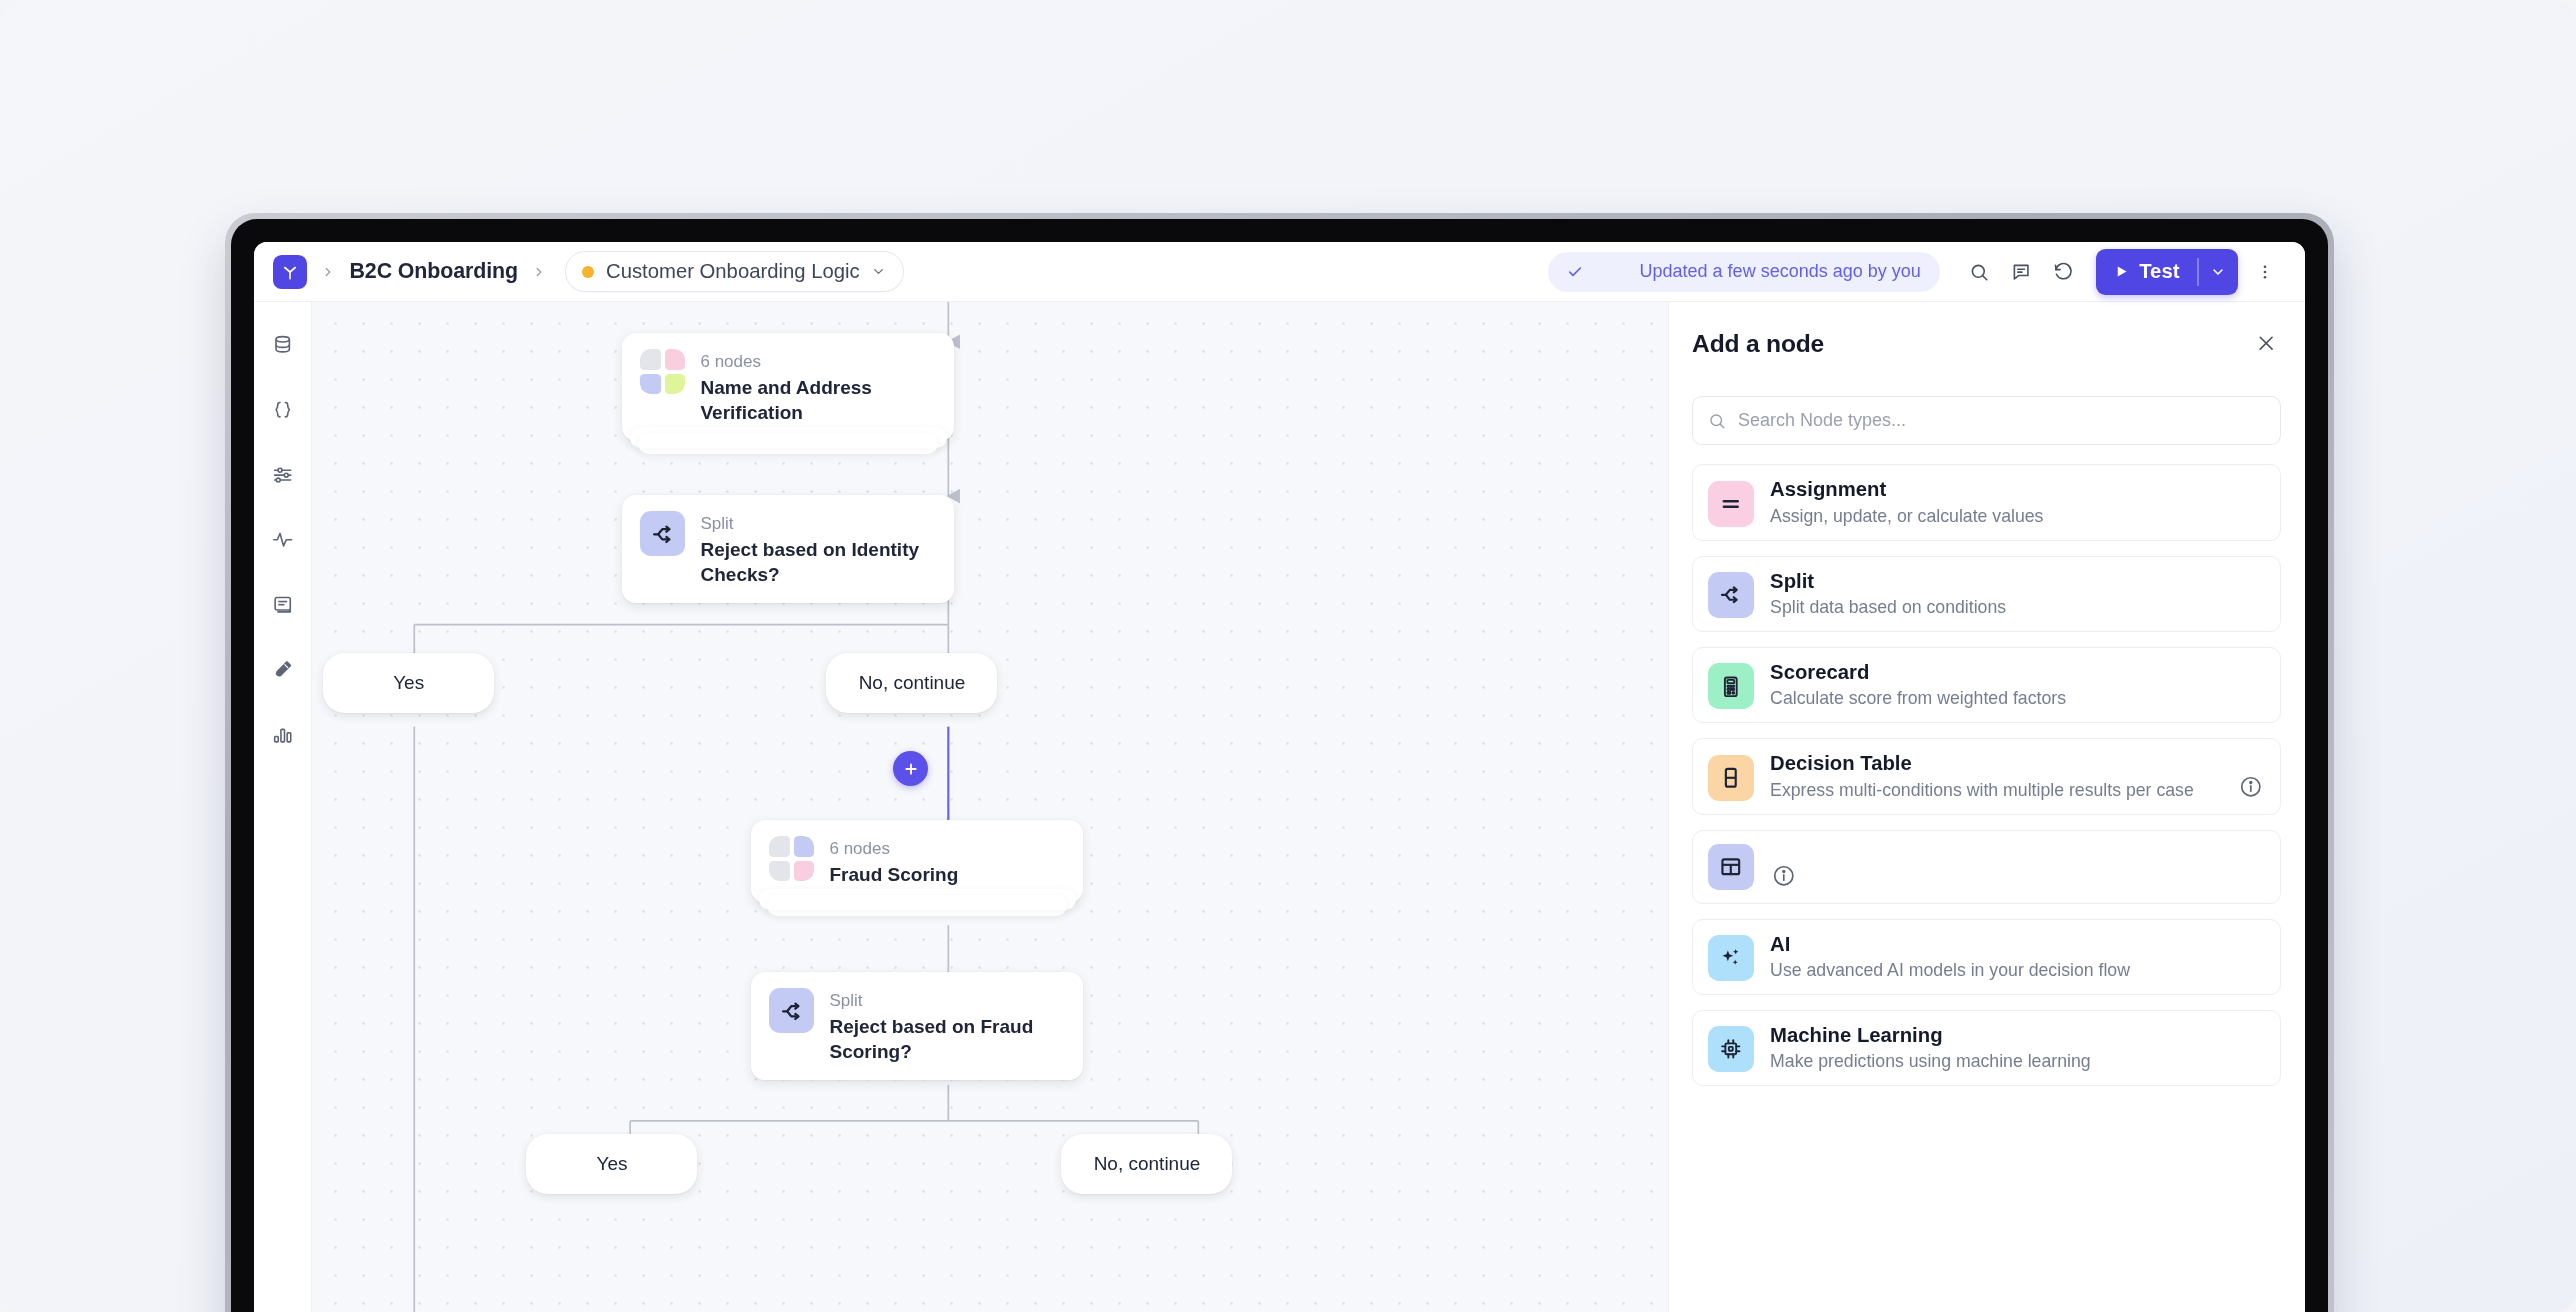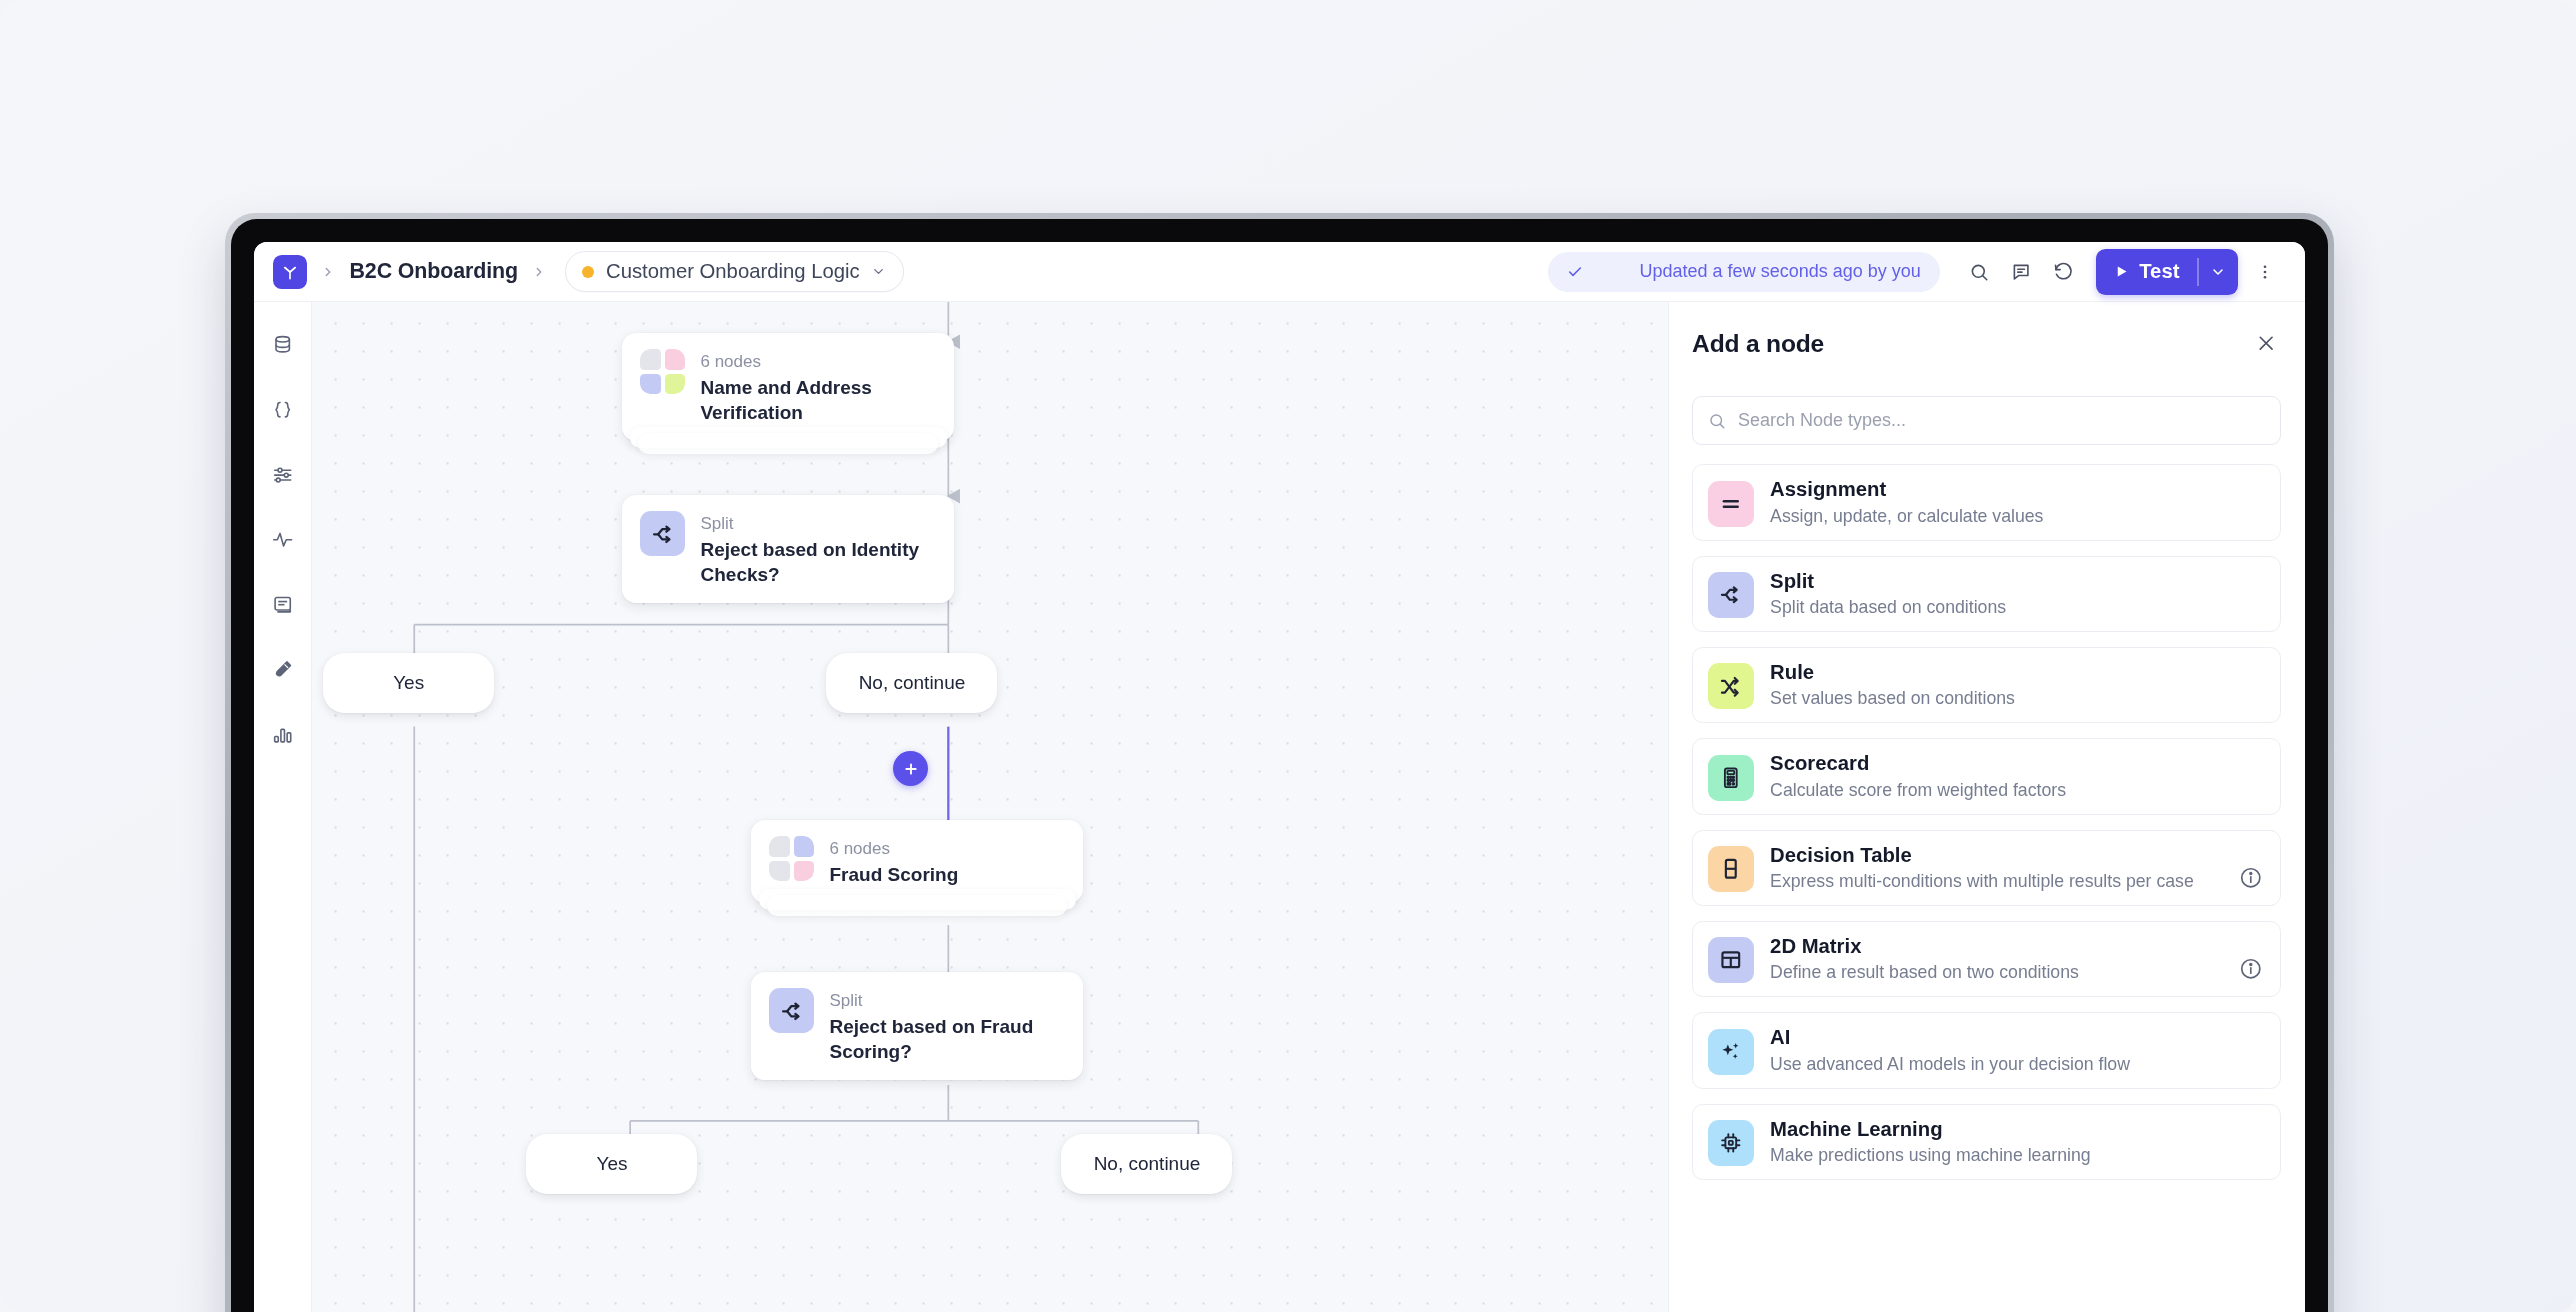--- a/index.html
+++ b/index.html
@@ -552,34 +552,20 @@
                 <path d="M7 12l4 5h6"></path>
                     <polyline points="15 14.5 18 17 15 19.5"></polyline>
                   </svg>
             </div>
             <div class="card-text">
               <span class="card-title">Split</span>
               <span class="card-desc">Split data based on conditions</span>
             </div>
           </div>
 
-          <div class="node-card">
-            <div class="card-icon" style="background:#e2f68f">
-              <svg width="23.6" height="23.6" viewBox="0 0 24 24" fill="none" stroke="#1f2435" stroke-width="2.2" stroke-linecap="round" stroke-linejoin="round">
-                <path d="M3 6h3l9 12h3"></path>
-                    <polyline points="16 15 19 18 16 21"></polyline>
-                <path d="M3 18h3l9-12h3"></path>
-                    <polyline points="16 3 19 6 16 9"></polyline>
-                  </svg>
-            </div>
-            <div class="card-text">
-              <span class="card-title">Rule</span>
-              <span class="card-desc">Set values based on conditions</span>
-            </div>
-          </div>
 
           <div class="node-card">
             <div class="card-icon" style="background:#9df0c6">
               <svg width="23.6" height="23.6" viewBox="0 0 24 24" fill="none" stroke="#1f2435" stroke-width="1.9" stroke-linejoin="round">
                 <rect x="6" y="2.5" width="12" height="19" rx="2"></rect>
                     <rect x="8.5" y="5" width="7" height="3.2" rx=".6"></rect>
                 <circle cx="9.4" cy="11.5" r=".9" fill="#1f2435"></circle>
                     <circle cx="12" cy="11.5" r=".9" fill="#1f2435"></circle>
                     <circle cx="14.6" cy="11.5" r=".9" fill="#1f2435"></circle>
                 <circle cx="9.4" cy="14.6" r=".9" fill="#1f2435"></circle>
@@ -616,24 +602,20 @@
           </div>
 
           <div class="node-card">
             <div class="card-icon" style="background:#c3cbf5">
               <svg width="23.6" height="23.6" viewBox="0 0 24 24" fill="none" stroke="#1f2435" stroke-width="2.2" stroke-linejoin="round">
                 <rect x="3.5" y="4.5" width="17" height="15" rx="1.8"></rect>
                     <line x1="3.5" y1="10" x2="20.5" y2="10"></line>
                     <line x1="12" y1="10" x2="12" y2="19.5"></line>
                   </svg>
             </div>
-            <div class="card-text">
-              <span class="card-title">2D Matrix</span>
-              <span class="card-desc">Define a result based on two conditions</span>
-            </div>
             <span class="info-icon">
               <svg width="23.6" height="23.6" viewBox="0 0 24 24" fill="none" stroke="#5d6478" stroke-width="1.7" stroke-linecap="round">
                     <circle cx="12" cy="12" r="9.2"></circle>
                     <line x1="12" y1="11" x2="12" y2="16.5"></line>
                     <circle cx="12" cy="7.6" r=".9" fill="#5d6478"></circle>
                   </svg>
             </span>
           </div>
 
           <div class="node-card">

